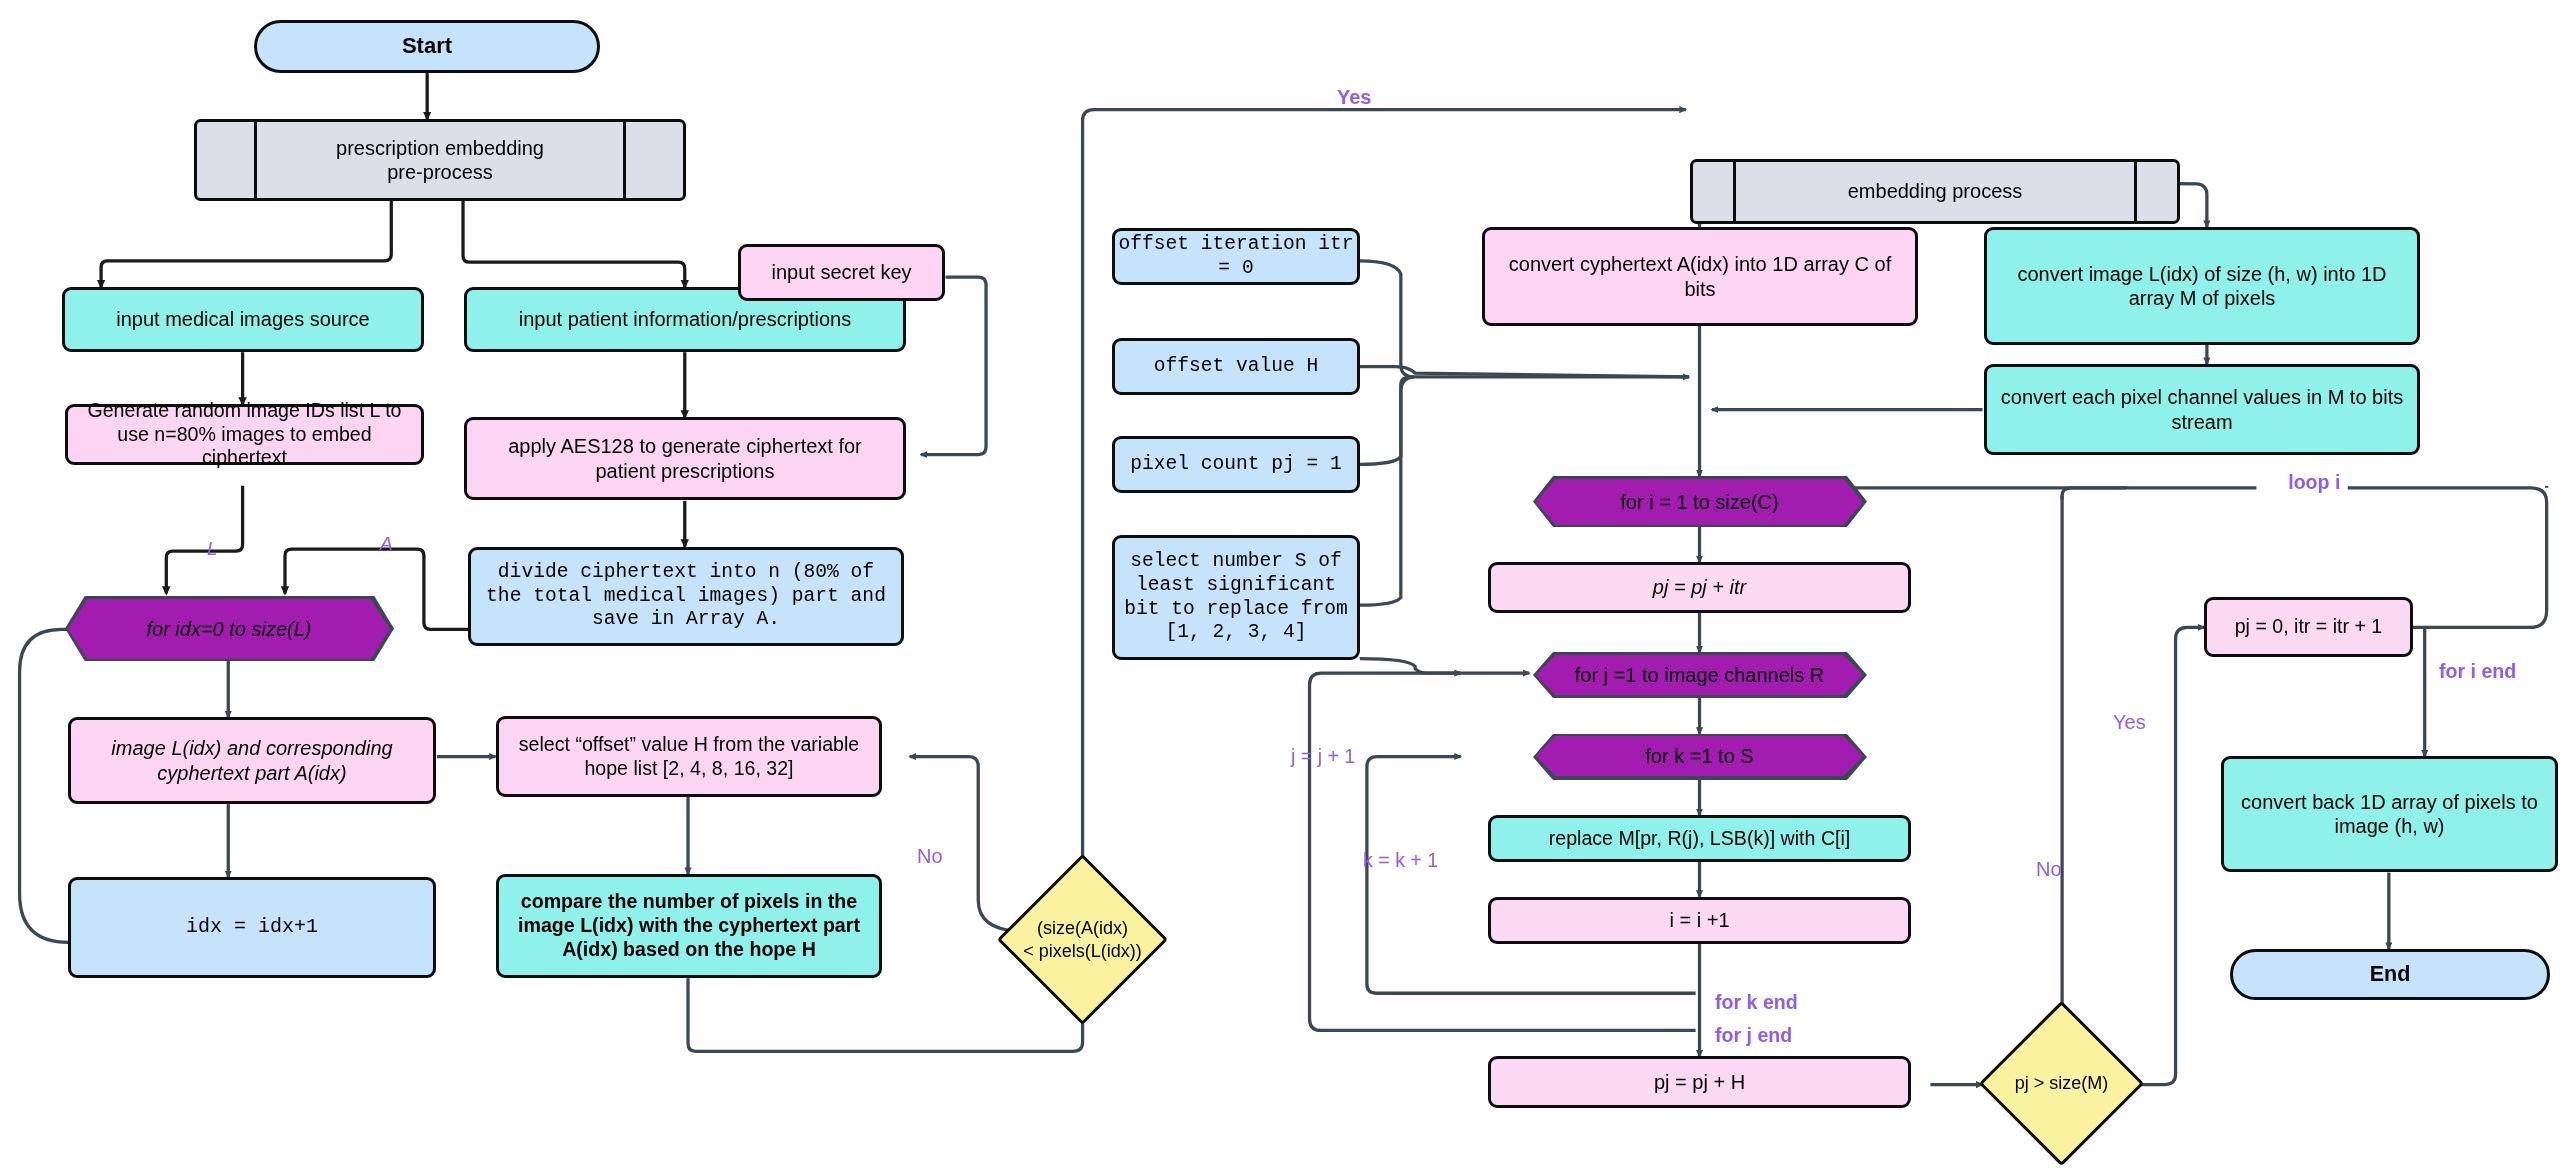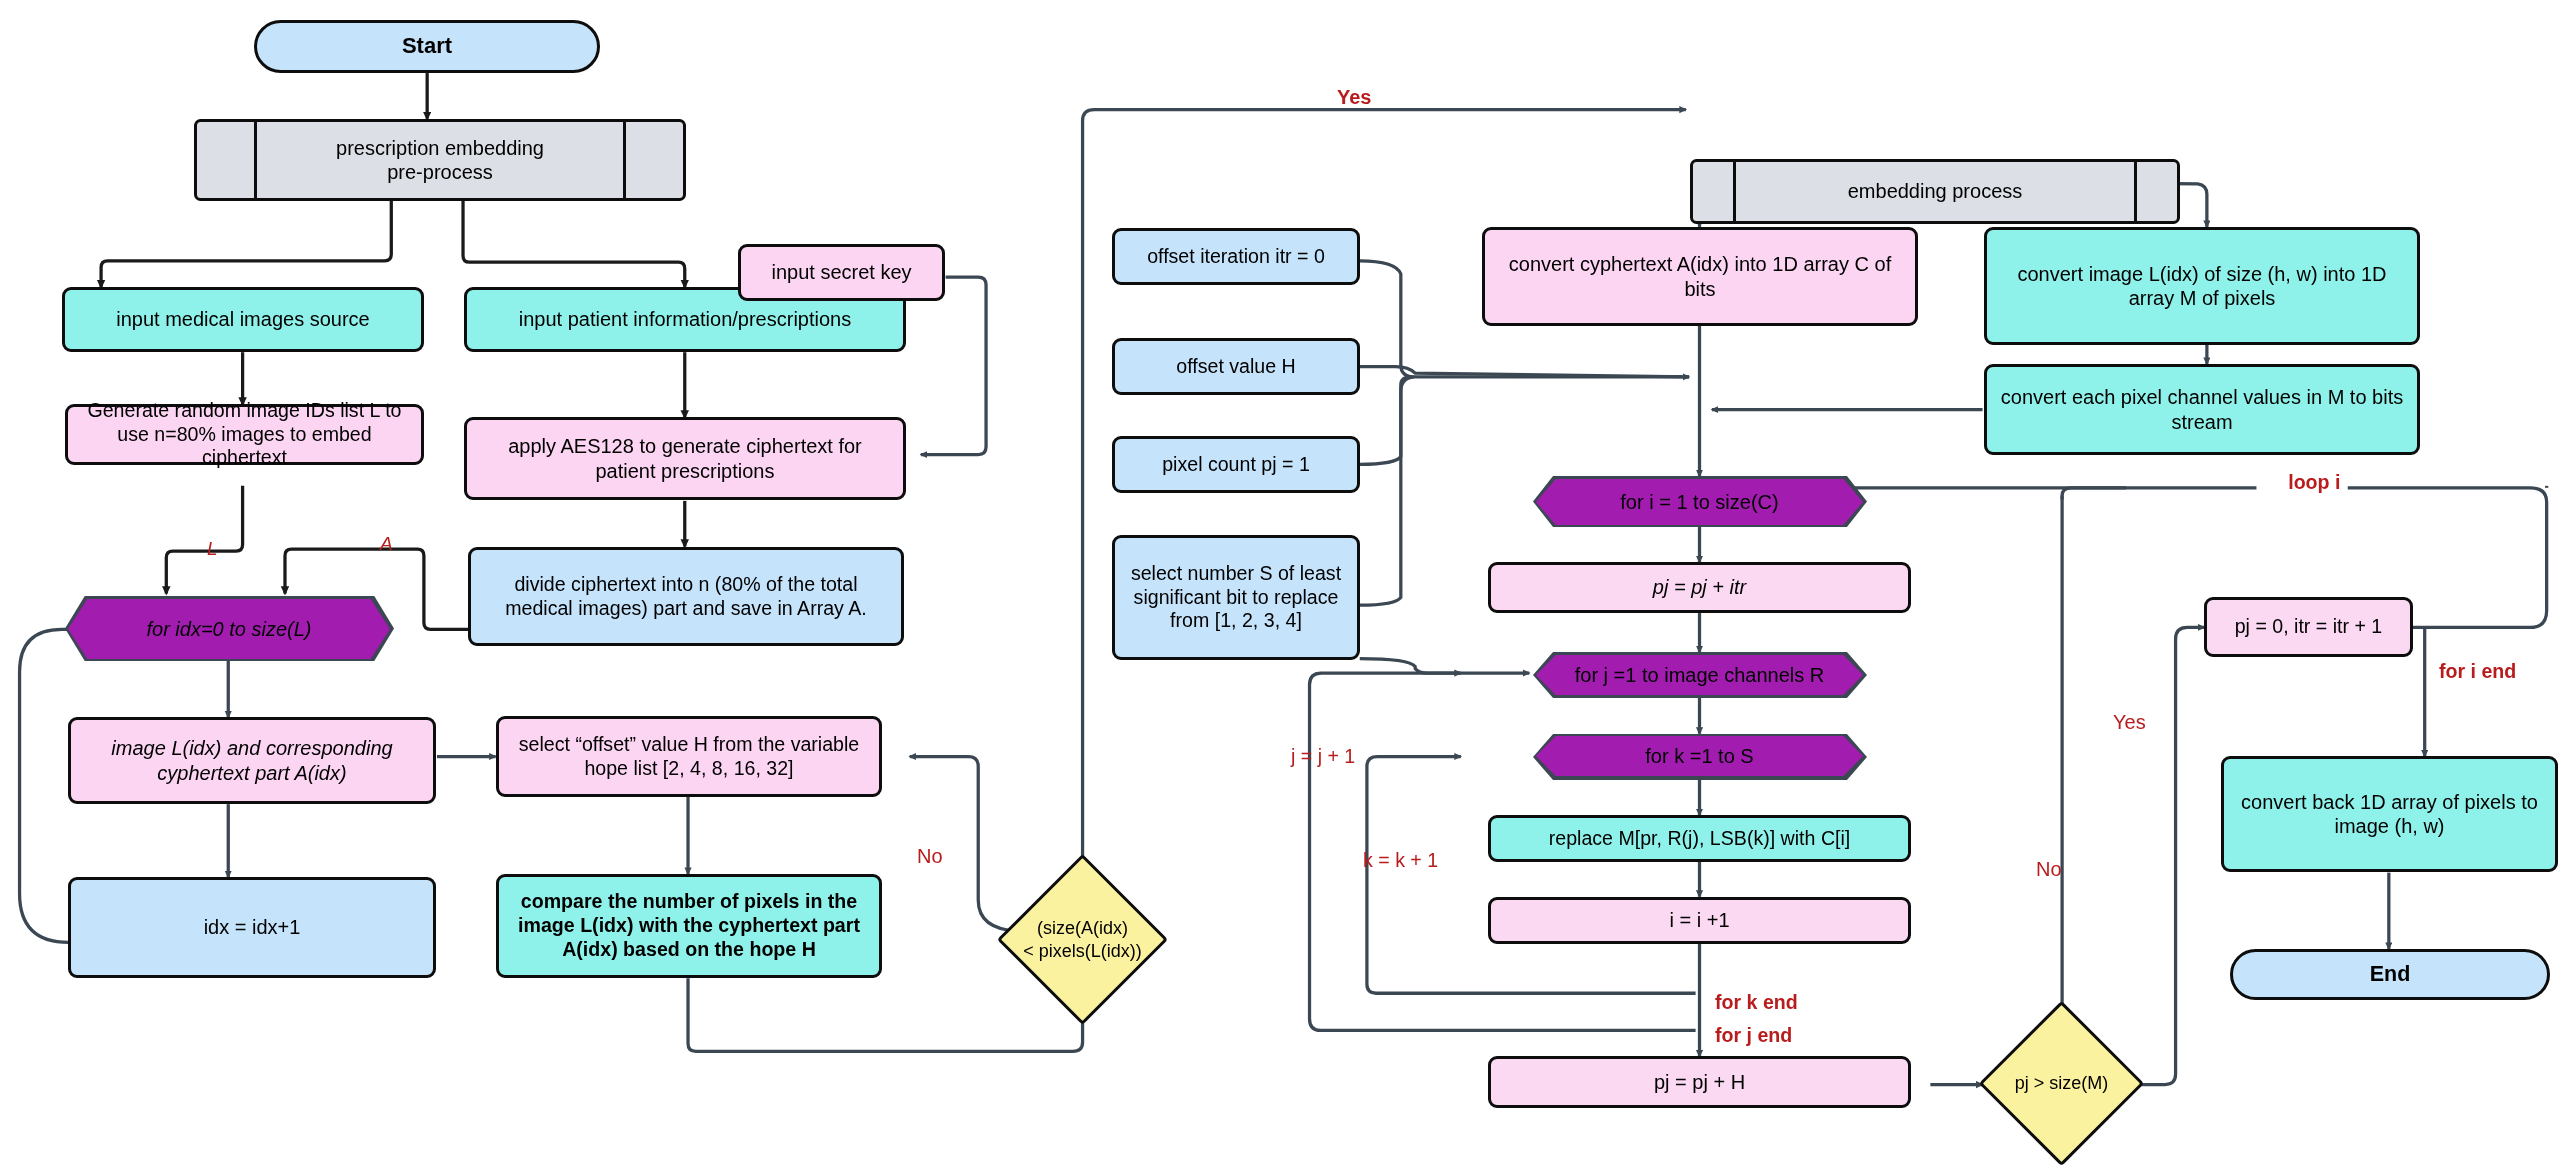--- a/index.html
+++ b/index.html
@@ -6,36 +6,36 @@
   #stage{position:relative;width:2576px;height:1170px;background:#ffffff;
          font-family:"Liberation Sans", sans-serif;}
   svg.edges{position:absolute;left:0;top:0;width:2576px;height:1170px;pointer-events:none;}
   .node{position:absolute;box-sizing:border-box;display:flex;align-items:center;
         justify-content:center;text-align:center;color:#000;
         font-family:"Liberation Sans", sans-serif;line-height:1.22;}
   .proc{border:3.3px solid #0d0d0d;border-radius:9px;}
   .pink{background:#fbd5f2;}
   .pink2{background:#fbd9f3;}
   .cyan{background:#8ff2ea;}
-  .blue{background:#c5e3fa;}
+  .blue{background:#c5e3fa;font-family:Liberation Mono, monospace;}
   .term{border:3.3px solid #0d0d0d;border-radius:587px;background:#c5e3fa;
         font-weight:bold;}
   .subproc{border:3.3px solid #0d0d0d;border-radius:6.5px;background:#dcdfe6;position:relative;}
   .subproc .bar{position:absolute;top:0;bottom:0;width:3.3px;background:#0d0d0d;}
   .hex{position:absolute;display:flex;align-items:center;justify-content:center;
        text-align:center;color:#000;background:#a21caf;
        clip-path:polygon(6% 0,94% 0,100% 50%,94% 100%,6% 100%,0 50%);
        border:0;}
   .hexwrap{position:absolute;background:#3b4752;
        clip-path:polygon(6% 0,94% 0,100% 50%,94% 100%,6% 100%,0 50%);}
   .dia{position:absolute;display:flex;align-items:center;justify-content:center;}
   .dia .sh{position:absolute;inset:0;background:#fbf2a0;border:3.3px solid #0d0d0d;
        transform:rotate(45deg);box-sizing:border-box;border-radius:3.9px;}
   .dia .tx{position:relative;z-index:2;text-align:center;line-height:1.25;}
-  .elbl{position:absolute;color:#b91c1c;background:transparent;white-space:nowrap;}
+  .elbl{position:absolute;color:#8b5cf6;background:transparent;white-space:nowrap;}
   .bold{font-weight:bold;}
   .ital{font-style:italic;}
 </style>
 </head>
 <body>
 
 <div id="stage">
 
   <svg class="edges" viewBox="0 0 3950 1794">
     <defs>

